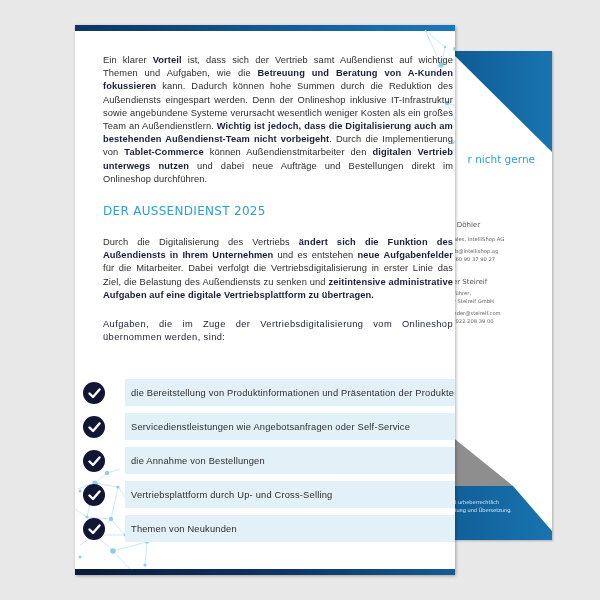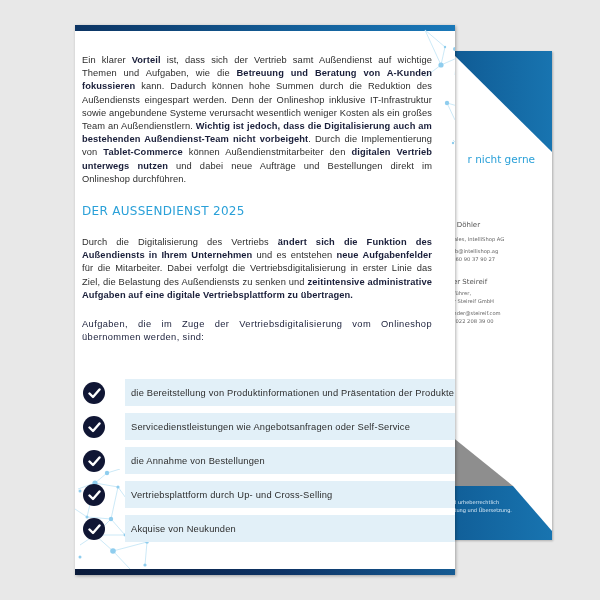--- a/index.html
+++ b/index.html
@@ -47,21 +47,21 @@
   .front-page .top-bar {
     position: absolute; left: 0; top: 0; width: 100%; height: 6px;
     background: linear-gradient(90deg, #0c3463 0%, #14609a 60%, #1a78b8 100%);
   }
   .front-page .bottom-bar {
     position: absolute; left: 0; bottom: 0; width: 100%; height: 6px;
     background: linear-gradient(90deg, #0a1a3a 0%, #0e3466 55%, #155b93 100%);
   }
   .network { position: absolute; pointer-events: none; }
   .content {
-    position: absolute; left: 7px; top: 29px; width: 350px;
+    position: absolute; left: 28px; top: 29px; width: 350px;
     font-size: 9.3px; line-height: 13.2px; color: #2d2d2d;
   }
   .content p { margin: 0; text-align: justify; letter-spacing: 0.1px; }
   .content b { color: #1a1f3a; font-weight: bold; }
   .section-title {
     margin: 16px 0 16px 0;
     font-family: "DejaVu Sans", sans-serif; font-size: 12px; line-height: 18px;
     color: #2aa0d8; letter-spacing: 0.3px; font-weight: normal;
   }
   .lead { margin-top: 16px !important; font-weight: normal; color: #1a1f3a; letter-spacing: 0.4px !important; }
@@ -235,18 +235,18 @@
           </svg>
       </span>
       <span class="box">Vertriebsplattform durch Up- und Cross-Selling</span>
     </li>
     <li class="task-item">
       <span class="check">
         <svg width="13" height="11" viewBox="0 0 13 11">
             <polyline points="1.5,5.5 5,9 11.5,1.5" fill="none" stroke="#fff" stroke-width="2.4" stroke-linecap="round" stroke-linejoin="round"></polyline>
           </svg>
       </span>
-      <span class="box">Akquise von Neukunden</span>
+      <span class="box">Themen von Neukunden</span>
     </li>
   </ul>
 
   <div class="bottom-bar"></div>
 </div>
 
 </body></html>

